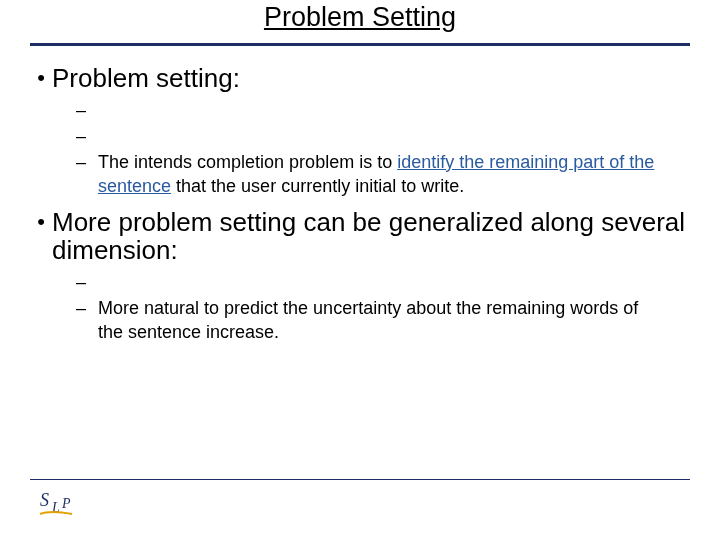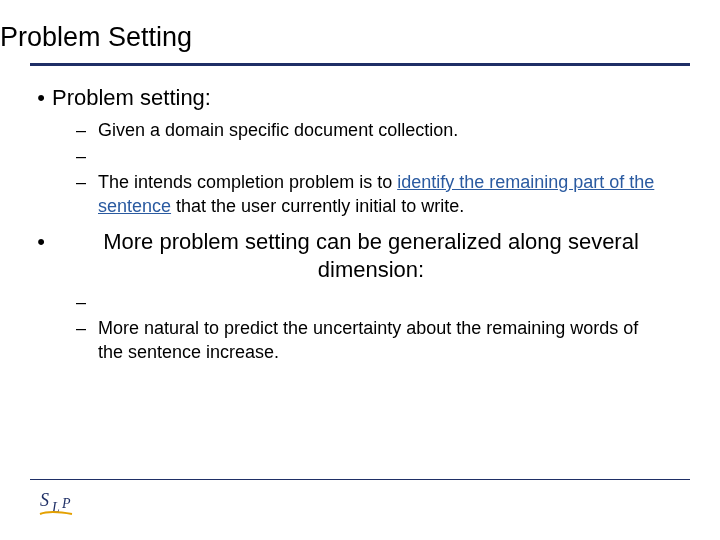--- a/index.html
+++ b/index.html
@@ -1,26 +1,26 @@
 <!DOCTYPE html>
 <html><head>
 <meta charset="utf-8">
 <style>
   * { margin: 0; padding: 0; box-sizing: border-box; }
   html, body { width: 720px; height: 540px; background: #fff; font-family: Arial, Helvetica, sans-serif; color: #000; }
   .slide { width: 720px; height: 540px; position: relative; padding: 0; }
-  .title-wrap { padding-top: 22px; }
+  .title-wrap { text-align: center; padding-top: 2px; text-decoration: underline; }
   .title { font-size: 27px; font-weight: 400; }
   .rule { height: 3px; background: #1f2f66; margin: 10px 30px 0 30px; }
   .content { padding: 18px 30px 0 30px; }
   ul.level1 { list-style: none; }
   ul.level1 > li { margin-bottom: 10px; }
   .bullet-row { display: flex; align-items: flex-start; }
   .bullet-dot { width: 22px; flex: 0 0 22px; font-size: 22px; line-height: 28px; text-align: center; }
-  .bullet-text { font-size: 22px; line-height: 28px; text-align: center; }
+  .bullet-text { font-size: 26px; line-height: 28px; }
   ul.level2 { list-style: none; margin: 6px 0 0 46px; }
   ul.level2 > li { margin-bottom: 2px; }
   .sub-row { display: flex; align-items: flex-start; }
   .sub-dash { width: 22px; flex: 0 0 22px; font-size: 18px; line-height: 24px; }
   .sub-text { font-size: 18px; line-height: 24px; max-width: 560px; }
   .highlight { color: #2a5aa0; }
   .underline { text-decoration: underline; text-decoration-color: #2a5aa0; }
   .footer-rule { position: absolute; left: 30px; right: 30px; bottom: 60px; height: 1px; background: #1f2f66; }
   .logo { position: absolute; left: 38px; bottom: 18px; }
 </style>
@@ -39,21 +39,20 @@
 
       <li>
         <div class="bullet-row">
           <div class="bullet-dot">•</div>
           <div class="bullet-text">Problem setting:</div>
         </div>
         <ul class="level2">
           <li>
             <div class="sub-row">
               <div class="sub-dash">–</div>
-              <div class="sub-text">Given a domain specific document collection.</div>
             </div>
           </li>
           <li>
             <div class="sub-row">
               <div class="sub-dash">–</div>
             </div>
           </li>
           <li>
             <div class="sub-row">
               <div class="sub-dash">–</div>

